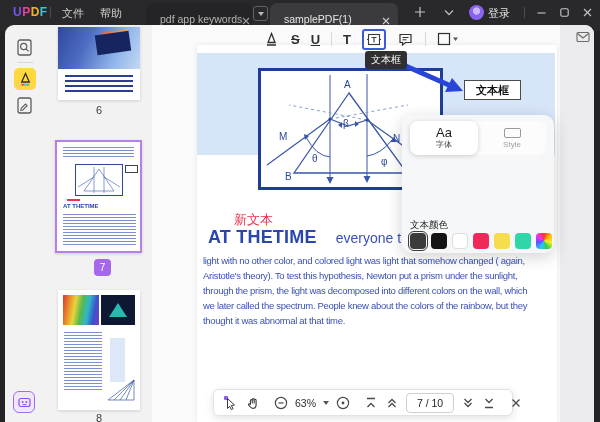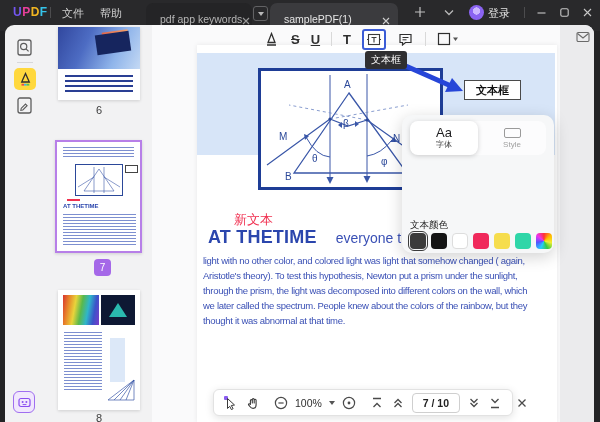--- a/index.html
+++ b/index.html
@@ -91,21 +91,21 @@
   .sw-white{border:1px solid #ddd;box-sizing:border-box;}
   .sw-rainbow{background:conic-gradient(#f33,#fb0,#ee3,#3c4,#2cf,#55f,#e3e,#f33);}
 
   
   .rrail{left:555px;top:0;width:34px;height:397px;background:#ebebed;}
 
   
   .bbar{left:208px;top:364px;width:300px;height:27px;background:#fff;border:1px solid #e2e2e2;border-radius:6px;box-sizing:border-box;box-shadow:0 2px 8px rgba(0,0,0,.12);display:flex;align-items:center;gap:7px;padding:0 9px;z-index:6;}
   .bb-sep{width:1px;height:14px;background:#e2e2e2;}
   .zoomtxt{font-size:10.5px;color:#2f2f2f;}
-  .pagebox{width:46px;height:18px;border:1px solid #cfcfcf;border-radius:4px;font-size:10.5px;color:#222;text-align:center;font-family:"Liberation Sans",sans-serif;padding:0;background:#fff;font-weight:bold;}
+  .pagebox{width:46px;height:18px;border:1px solid #cfcfcf;border-radius:4px;font-size:10.5px;color:#222;text-align:center;font-family:"Liberation Sans",sans-serif;padding:0;background:#fff;}
   .icon{display:flex;align-items:center;justify-content:center;}
 </style>
 </head>
 <body>
 
 <div class="screen">
 
   <div class="abs titlebar">
     <div class="abs logo"><span class="c-u">U</span><span class="c-p">P</span><span class="c-d">D</span><span class="c-f">F</span></div>
     <div class="abs tb-sep" style="left:50px"></div>
@@ -354,21 +354,21 @@
             <path d="M5.4 9V5.6a.95.95 0 0 1 1.9 0V8M7.3 8V4.6a.95.95 0 0 1 1.9 0V8M9.2 8V5.2a.95.95 0 0 1 1.9 0v4.6c0 2.1-1.1 3.6-3 3.6-1.6 0-2.4-.6-3.2-1.9L3.6 9.9c-.4-.7.4-1.5 1.1-1l.7.6" fill="none" stroke="#3a3a3a" stroke-width="1.1" stroke-linecap="round"></path>
           </svg>
       </span>
       <span class="bb-sep"></span>
       <span class="icon">
         <svg width="14" height="14" viewBox="0 0 14 14">
             <circle cx="7" cy="7" r="5.6" fill="none" stroke="#4a4a4a" stroke-width="1.2"></circle>
             <path d="M4.4 7h5.2" stroke="#4a4a4a" stroke-width="1.2"></path>
           </svg>
       </span>
-      <span class="zoomtxt">100%</span>
+      <span class="zoomtxt">63%</span>
       <span class="caret" style="border-top-color:#555"></span>
       <span class="icon">
         <svg width="14" height="14" viewBox="0 0 14 14">
             <circle cx="7" cy="7" r="5.6" fill="none" stroke="#4a4a4a" stroke-width="1.2"></circle>
             <circle cx="7" cy="7" r="1.4" fill="#4a4a4a"></circle>
           </svg>
       </span>
       <span class="bb-sep"></span>
       <span class="icon">
         <svg width="14" height="14" viewBox="0 0 14 14">

